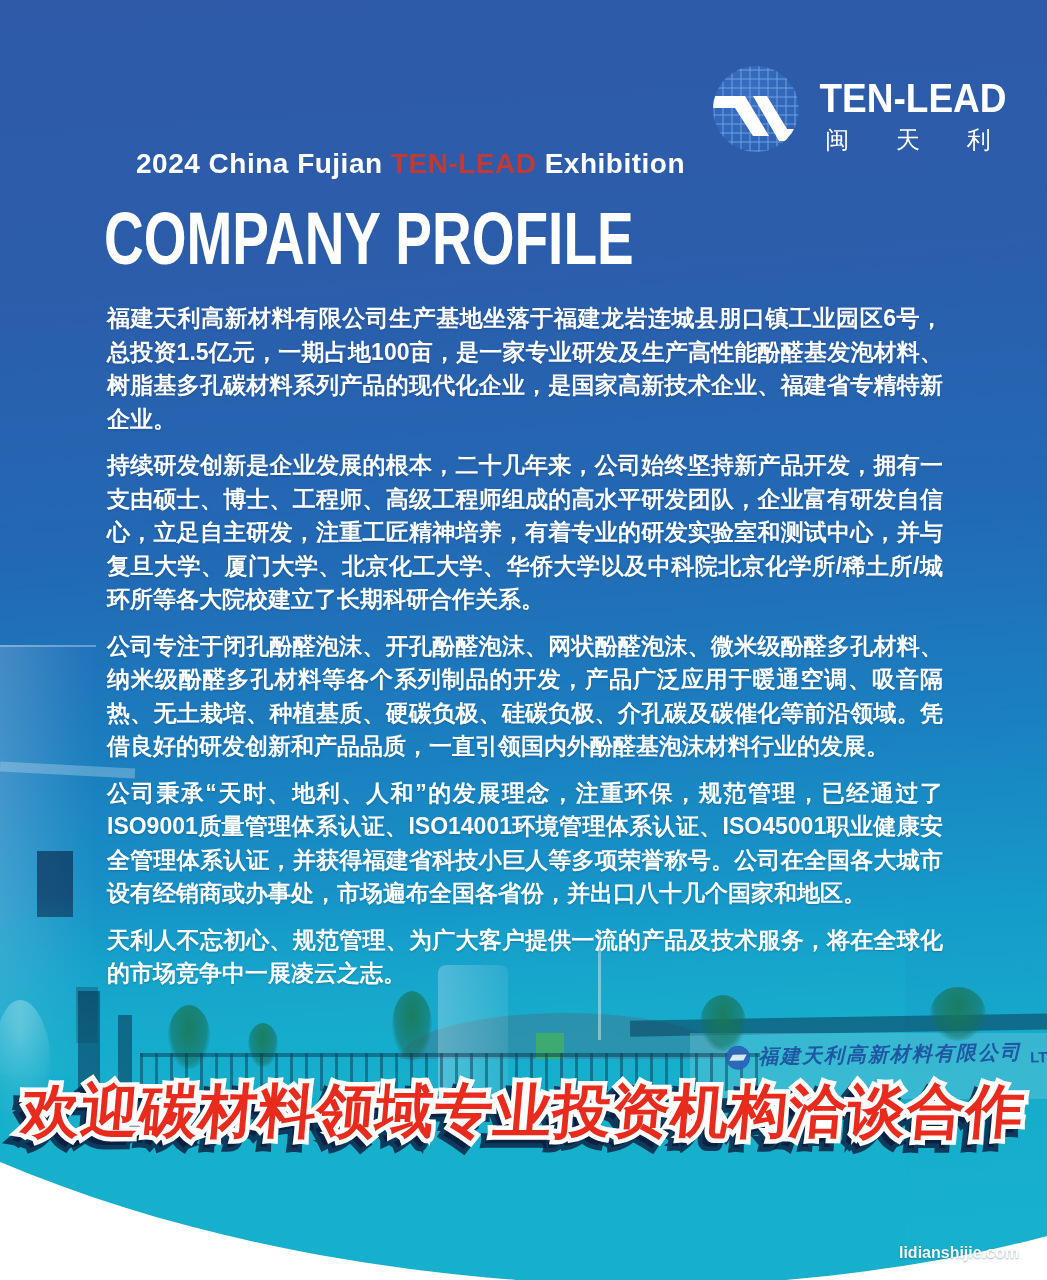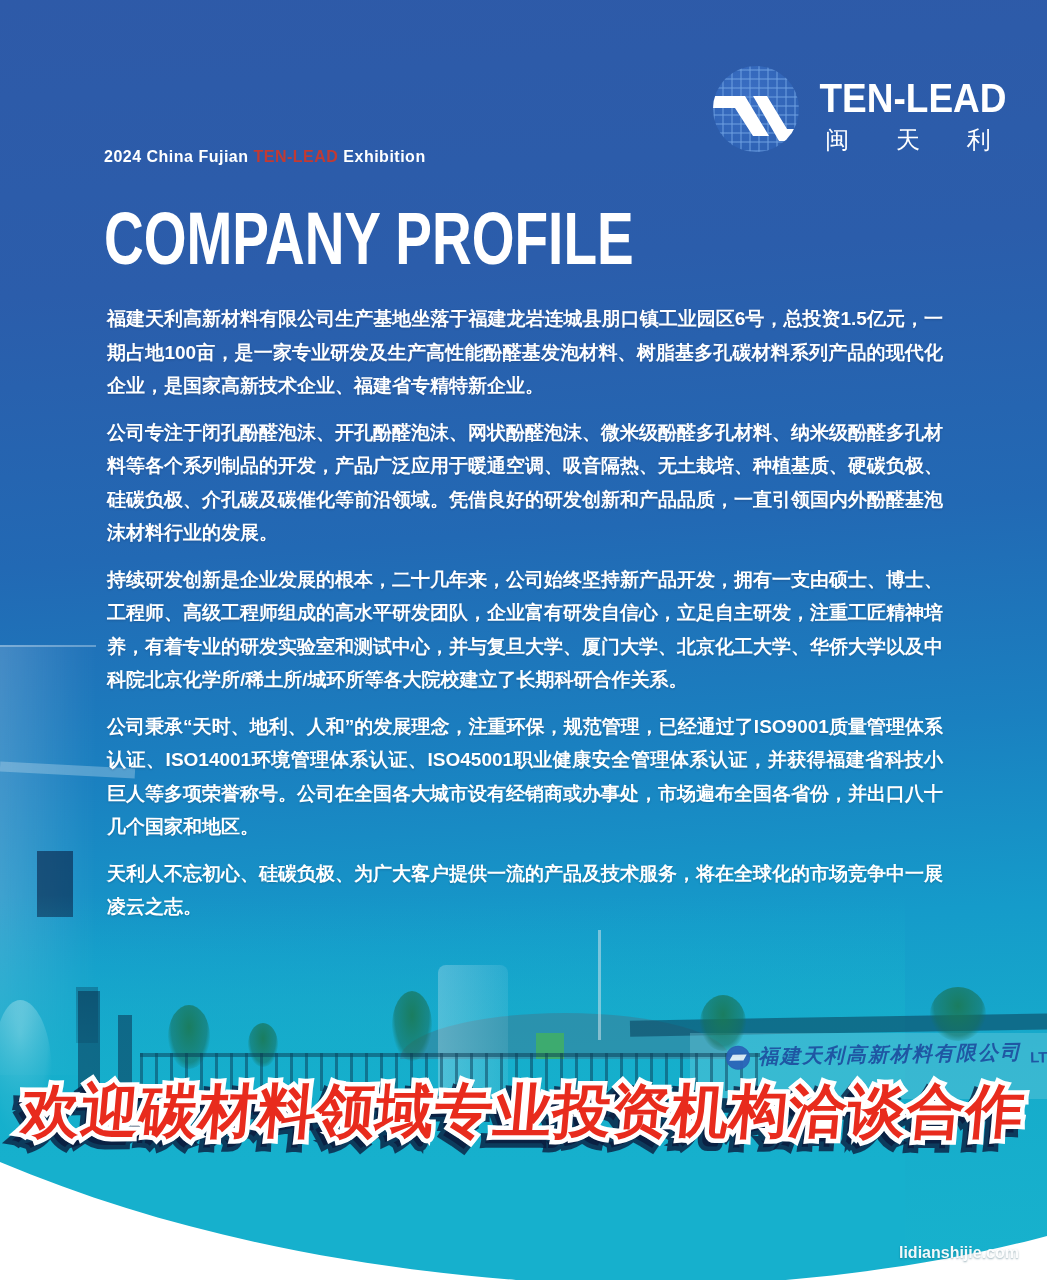--- a/index.html
+++ b/index.html
@@ -118,33 +118,33 @@
   .logo-text-block { margin-left: 14px; padding-top: 10px; width: 200px; text-align: center; }
   .logo-brand {
     color: #fff; font-weight: bold; font-size: 37px; letter-spacing: 0px;
     transform: scaleY(1.08); transform-origin: left top; white-space: nowrap;
   }
   .logo-brand-cn {
     color: #fff; font-size: 24px; font-weight: normal;
     letter-spacing: 20px; margin-top: 6px; margin-left: 10px; white-space: nowrap;
   }
 
-  .subtitle { position: absolute; left: 104px; top: 148px; font-size: 16px; font-weight: bold; color: #fff; letter-spacing: .5px; }
+  .subtitle { position: absolute; left: 136px; top: 148px; font-size: 28px; font-weight: bold; color: #fff; letter-spacing: .5px; }
   .subtitle .brand { color: var(--subtitle-red, #c23a33); }
 
   .page-title {
     position: absolute; left: 104px; top: 196px;
     font-size: 55px; font-weight: bold; color: #fff; letter-spacing: 0px;
     transform: scaleY(1.34); transform-origin: left top; white-space: nowrap;
   }
 
   
   .copy { position: absolute; left: 107px; top: 302px; width: 836px; }
   .copy p {
-    color: #fff; font-weight: bold; font-size: 19px; line-height: 33.5px;
+    color: #fff; font-weight: bold; font-size: 23px; line-height: 33.5px;
     text-align: justify; margin-bottom: 13px;
     text-shadow: 0 1px 2px rgba(10,30,70,.25);
   }
 
   
   .contact { position: absolute; left: 107px; top: 944px; }
   .contact-row { color: #fff; font-weight: bold; font-size: 24px; line-height: 31.5px; text-shadow: 0 1px 3px rgba(10,40,80,.35); }
   .contact-row .label { letter-spacing: 1px; }
 
   
@@ -226,24 +226,24 @@
     </div>
   </div>
 
   <div class="subtitle z-text">
     <span>2024 China Fujian </span><span class="brand">TEN-LEAD</span><span> Exhibition</span>
   </div>
   <h1 class="page-title z-text">COMPANY PROFILE</h1>
 
   <div class="copy z-text">
     <p>福建天利高新材料有限公司生产基地坐落于福建龙岩连城县朋口镇工业园区6号，总投资1.5亿元，一期占地100亩，是一家专业研发及生产高性能酚醛基发泡材料、树脂基多孔碳材料系列产品的现代化企业，是国家高新技术企业、福建省专精特新企业。</p>
+    <p>持续研发创新是企业发展的根本，二十几年来，公司始终坚持新产品开发，拥有一支由硕士、博士、工程师、高级工程师组成的高水平研发团队，企业富有研发自信心，立足自主研发，注重工匠精神培养，有着专业的研发实验室和测试中心，并与复旦大学、厦门大学、北京化工大学、华侨大学以及中科院北京化学所/稀土所/城环所等各大院校建立了长期科研合作关系。</p>
     <p>公司专注于闭孔酚醛泡沫、开孔酚醛泡沫、网状酚醛泡沫、微米级酚醛多孔材料、纳米级酚醛多孔材料等各个系列制品的开发，产品广泛应用于暖通空调、吸音隔热、无土栽培、种植基质、硬碳负极、硅碳负极、介孔碳及碳催化等前沿领域。凭借良好的研发创新和产品品质，一直引领国内外酚醛基泡沫材料行业的发展。</p>
-    <p>持续研发创新是企业发展的根本，二十几年来，公司始终坚持新产品开发，拥有一支由硕士、博士、工程师、高级工程师组成的高水平研发团队，企业富有研发自信心，立足自主研发，注重工匠精神培养，有着专业的研发实验室和测试中心，并与复旦大学、厦门大学、北京化工大学、华侨大学以及中科院北京化学所/稀土所/城环所等各大院校建立了长期科研合作关系。</p>
     <p>公司秉承“天时、地利、人和”的发展理念，注重环保，规范管理，已经通过了ISO9001质量管理体系认证、ISO14001环境管理体系认证、ISO45001职业健康安全管理体系认证，并获得福建省科技小巨人等多项荣誉称号。公司在全国各大城市设有经销商或办事处，市场遍布全国各省份，并出口八十几个国家和地区。</p>
-    <p>天利人不忘初心、硅碳负极、为广大客户提供一流的产品及技术服务，将在全球化的市场竞争中一展凌云之志。</p>
+    <p>天利人不忘初心、规范管理、为广大客户提供一流的产品及技术服务，将在全球化的市场竞争中一展凌云之志。</p>
   </div>
 
 
   <div class="banner">
     <span class="layer shadow">欢迎碳材料领域专业投资机构洽谈合作</span>
     <span class="layer outline">欢迎碳材料领域专业投资机构洽谈合作</span>
     <span class="layer fill">欢迎碳材料领域专业投资机构洽谈合作</span>
   </div>
 
   <div class="watermark">lidianshijie.com</div>

